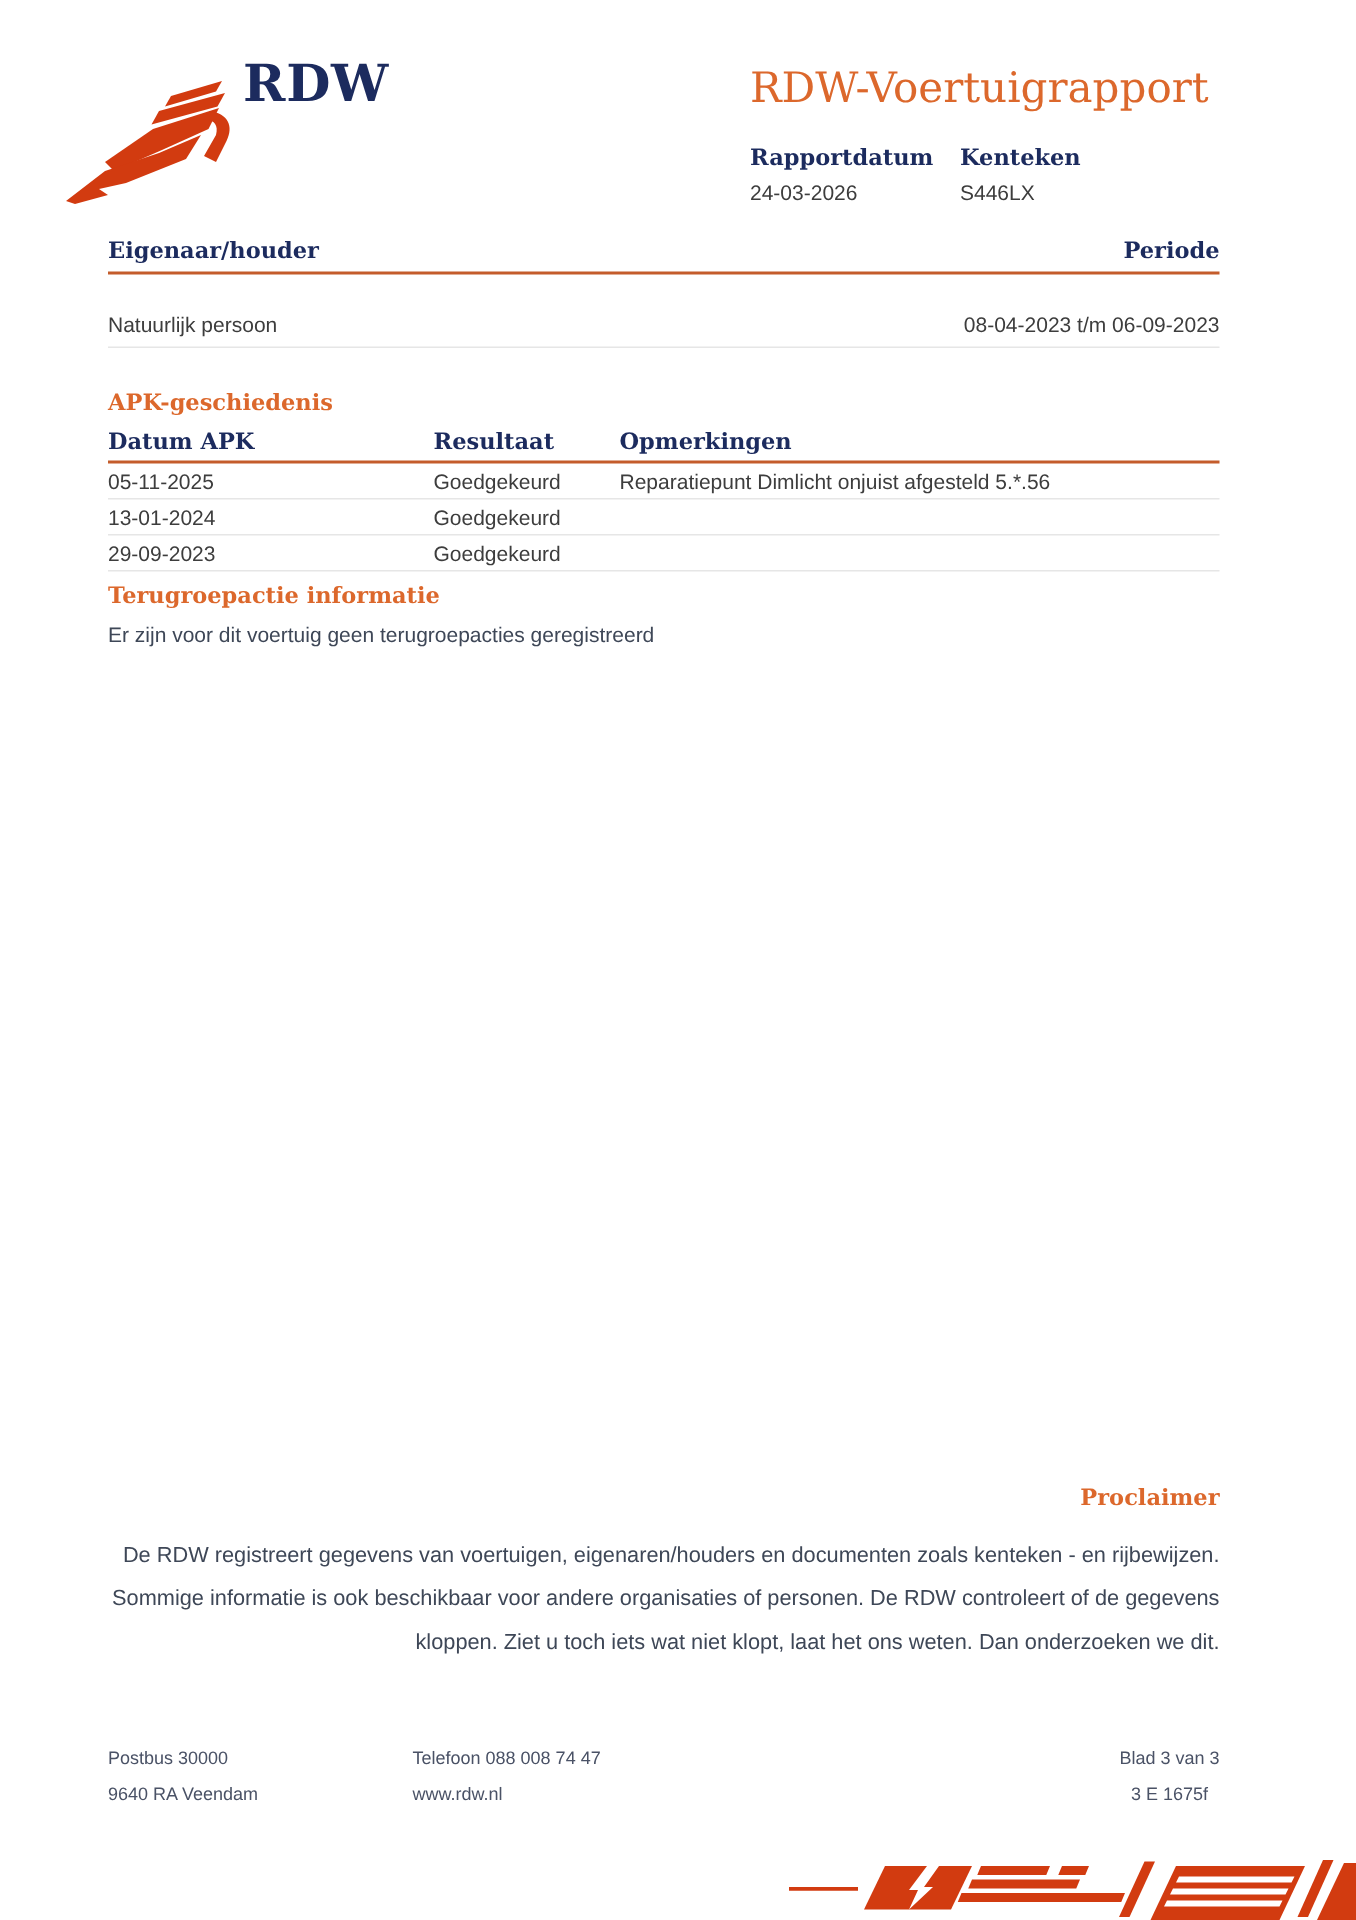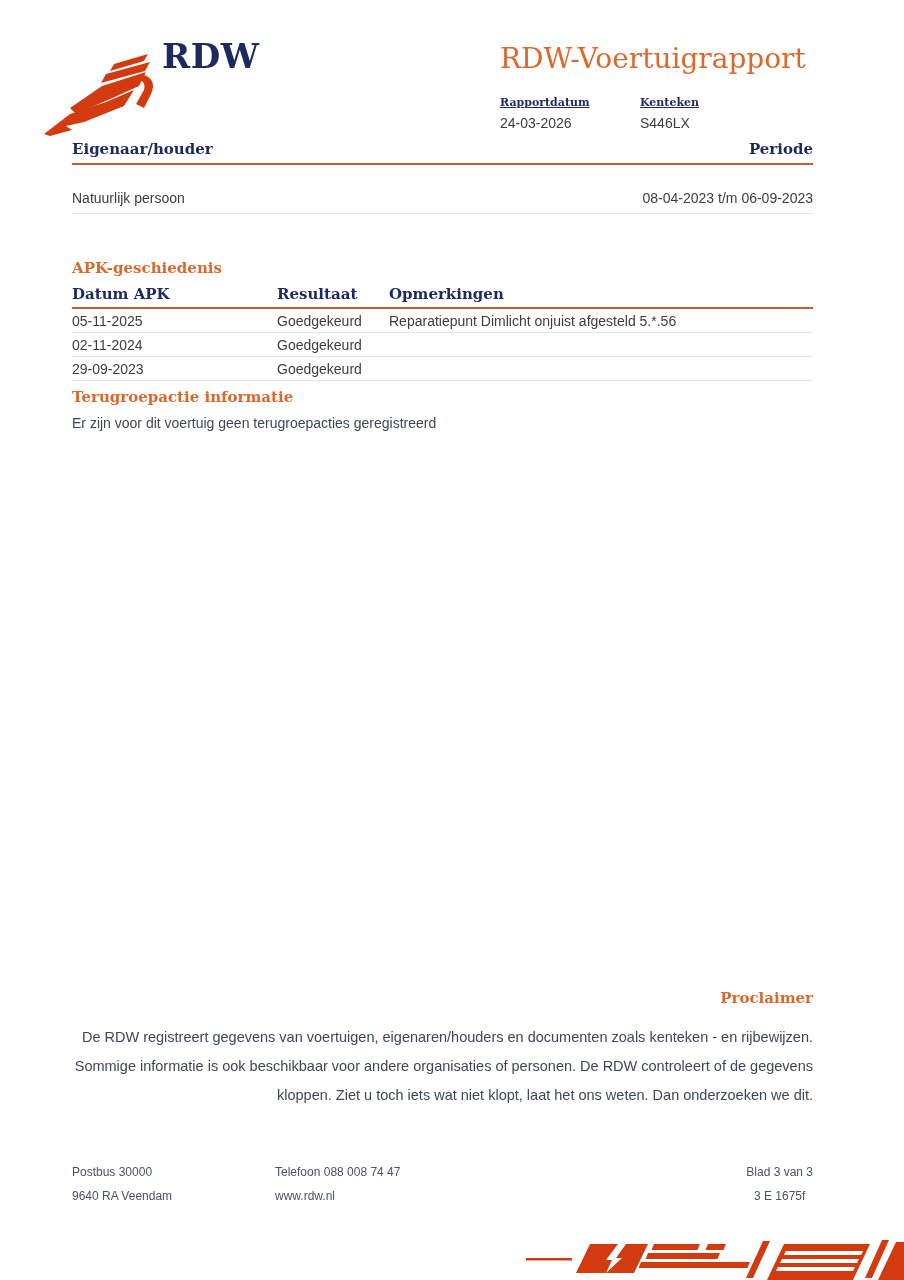--- a/index.html
+++ b/index.html
@@ -24,38 +24,38 @@
   .slab{font-family:"DejaVu Serif", serif;font-weight:bold;color:var(--navy);}
   .slab-orange{font-family:"DejaVu Serif", serif;font-weight:bold;color:var(--orange);}
 
   
   .flag-logo{position:absolute;left:36px;top:52px;width:128px;height:86px;}
   .logo-text{position:absolute;left:162px;top:36px;font-family:"DejaVu Serif",serif;font-weight:bold;font-size:34px;color:var(--navy);letter-spacing:.5px;}
   .doc-title{position:absolute;left:500px;top:42px;font-family:"DejaVu Serif",serif;font-weight:500;font-size:28px;color:var(--orange);white-space:nowrap;}
   .meta{position:absolute;left:500px;top:96px;display:flex;}
   .meta-col{width:140px;}
   .meta-col + .meta-col{width:auto;}
-  .meta-label{font-size:11px;text-decoration:underline;}
+  .meta-label{font-size:15px;}
   .meta-value{font-size:14px;color:var(--body-gray);margin-top:6px;}
 
   
   .section{position:absolute;left:72px;width:741px;}
   .sec-title{font-size:15px;}
   .rule-orange{height:2px;background:var(--rule-orange);margin-top:5px;}
   .rule-gray{height:1px;background:var(--hairline);}
 
   
-  .owner{top:140px;}
+  .owner{top:158px;}
   .owner-head{display:flex;justify-content:space-between;align-items:baseline;}
   .owner-data{display:flex;justify-content:space-between;margin-top:25px;font-size:14px;color:var(--body-gray);}
   .owner .rule-gray{margin-top:7px;}
 
   
   .apk{top:259px;}
-  .apk-grid{display:grid;grid-template-columns:205px 112px 1fr;}
+  .apk-grid{display:grid;grid-template-columns:205px 112px 1fr;gap:12px;}
   .apk-header{margin-top:8px;font-size:15px;}
   .apk-header .slab{font-size:15px;}
   .apk .rule-orange{margin-top:4px;}
   .apk-row{font-size:14px;color:var(--body-gray);padding:4px 0 3px 0;border-bottom:1px solid var(--hairline);}
 
   
   .recall{top:388px;}
   .recall-text{margin-top:9px;font-size:14px;color:var(--blue-gray);}
 
   
@@ -121,21 +121,21 @@
       <div class="slab">Resultaat</div>
       <div class="slab">Opmerkingen</div>
     </div>
     <div class="rule-orange"></div>
     <div class="apk-grid apk-row">
       <div>05-11-2025</div>
       <div>Goedgekeurd</div>
       <div>Reparatiepunt Dimlicht onjuist afgesteld 5.*.56</div>
     </div>
     <div class="apk-grid apk-row">
-      <div>02-11-2024</div>
+      <div>13-01-2024</div>
       <div>Goedgekeurd</div>
       <div></div>
     </div>
     <div class="apk-grid apk-row">
       <div>29-09-2023</div>
       <div>Goedgekeurd</div>
       <div></div>
     </div>
   </div>
 

